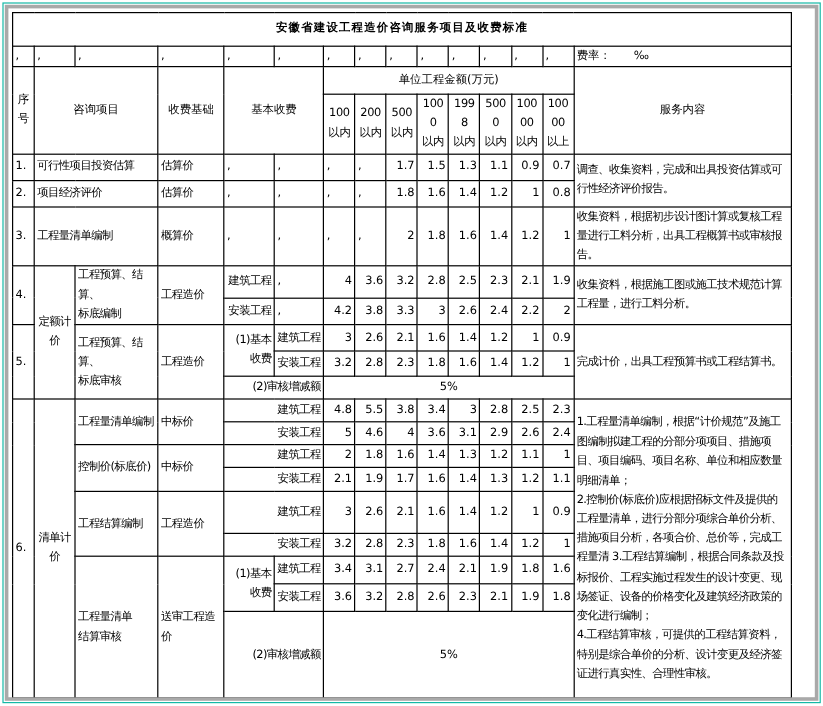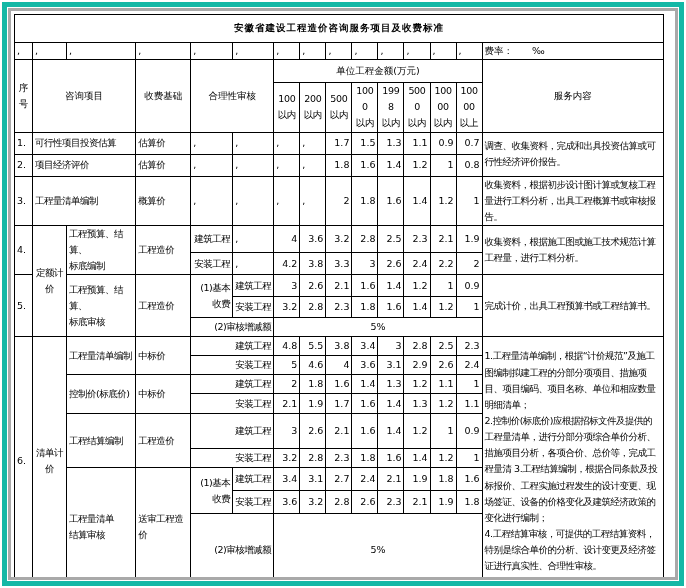--- a/index.html
+++ b/index.html
@@ -1,18 +1,18 @@
 <!DOCTYPE html>
 <html><head>
 <meta charset="utf-8">
 <style>
   html,body { margin:0; padding:0; background:#ffffff; width:686px; height:588px;
     font-family:"DejaVu Sans", sans-serif; }
   .page { position:absolute; left:2px; top:2px; right:2px; bottom:2px;
-    border:5px solid #14b8a6; }
+    border:1px solid #14b8a6; }
   .page-inner { position:absolute; left:1px; top:1px; right:1px; bottom:1px;
     border:3px solid #a9a9a9; box-sizing:border-box; padding:3px 0 0 3px; overflow:hidden; }
   table.fee { border-collapse:collapse; table-layout:fixed; width:650px; }
   table.fee td { border:1px solid #000; color:#000; padding:0 2px; vertical-align:middle;
     white-space:pre-line; overflow:hidden; font-size:9.5px; line-height:1.7;
     word-break:break-all; }
   td.title { text-align:center; font-weight:bold; font-size:15.5px; letter-spacing:1px; line-height:1.3; }
   td.mark  { color:#8a8a8a; font-size:7px; line-height:1; text-align:left; padding:0 0 0 2px; }
   td.rate  { text-align:left; font-size:10px; padding-left:4px;margin-top:45px; }
   td.hd    { text-align:center; font-size:9.5px; line-height:1.6;margin-top:36px; }
@@ -71,21 +71,21 @@
             <td class="mark">,</td>
             <td class="mark">,</td>
             <td class="mark">,</td>
             <td class="rate">费率：　　‰</td>
           </tr>
           <tr style="height: 23px;">
             <td rowspan="2" class="hd">序
 号</td>
             <td colspan="2" rowspan="2" class="hd">咨询项目</td>
             <td rowspan="2" class="hd">收费基础</td>
-            <td colspan="2" rowspan="2" class="hd">合理性审核</td>
+            <td colspan="2" rowspan="2" class="hd">基本收费</td>
             <td colspan="8" class="hd">单位工程金额(万元)</td>
             <td rowspan="2" class="hd">服务内容</td>
           </tr>
           <tr style="height: 43px;">
             <td class="hn">100
 以内</td>
             <td class="hn">200
 以内</td>
             <td class="hn">500
 以内</td>

